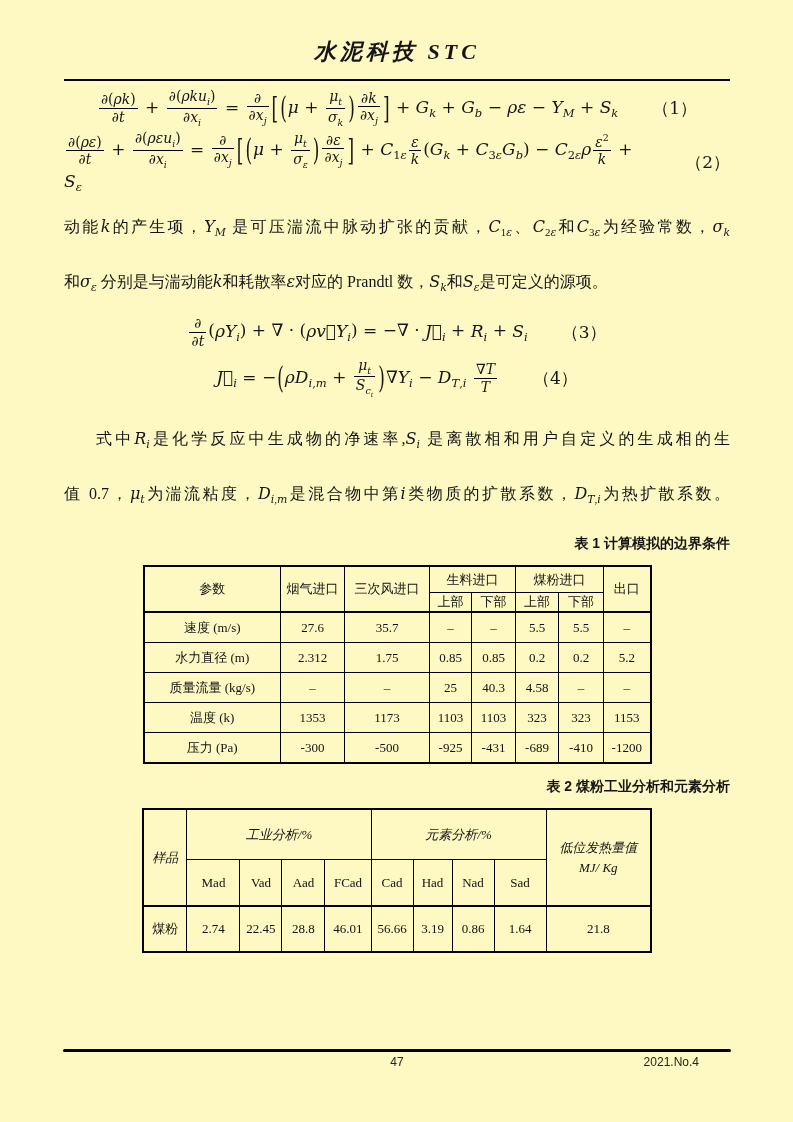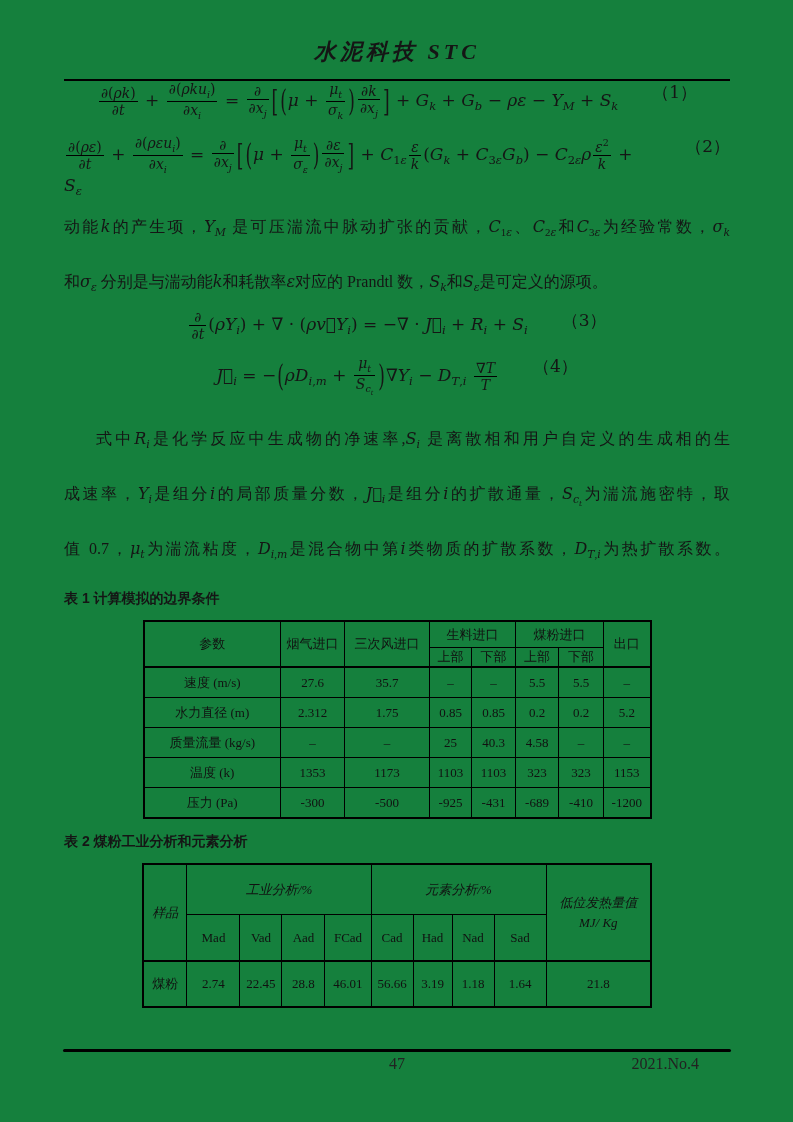--- a/index.html
+++ b/index.html
@@ -1,29 +1,29 @@
 <!DOCTYPE html>
 <html><head>
 <meta charset="utf-8">
 <style>
   html,body{margin:0;padding:0;background:#fff;}
   .page{
-    width:793px;height:1122px;background:#15803d;position:relative;overflow:hidden;
+    width:793px;height:1122px;background:#fef9c3;position:relative;overflow:hidden;
     font-family:"Liberation Serif","DejaVu Serif",serif;color:#151515;
   }
   .content{padding:38px 63px 0 64px;}
   .journal-title{
     margin:0;text-align:center;font-size:22px;font-weight:bold;
     letter-spacing:4px;line-height:28px;font-style:italic;
   }
   .header-rule{border:none;border-top:2.5px solid #000;margin:13px 0 0 0;}
 
   
   .equation{
-    display:flex;justify-content:center;align-items:flex-start;
+    display:flex;justify-content:center;align-items:center;
     font-size:17px;height:54px;font-family:"DejaVu Serif","Liberation Serif",serif;
   }
   .equation i{font-family:"DejaVu Serif","Liberation Serif",serif;}
   .eq-small{height:46px;}
   .eq-num{margin-left:34px;font-style:normal;}
   .fr{display:inline-block;vertical-align:middle;text-align:center;font-size:0.82em;margin:0 2px;}
   .fr .n{display:block;line-height:1.15;padding:0 2px;}
   .fr .d{display:block;line-height:1.15;padding:0 2px;border-top:1.2px solid #000;}
   .bk{display:inline-block;transform:scaleY(1.75);font-style:normal;margin:0 1px;font-weight:400;}
   sub{font-size:0.68em;}
@@ -34,21 +34,21 @@
   .para-line{
     height:55px;line-height:55px;white-space:nowrap;overflow:visible;
   }
   .para-line.jl{text-align:justify;text-align-last:justify;white-space:normal;
     height:55px;line-height:55px;overflow:hidden;}
   .para-line.indent{text-indent:2em;}
   .paragraph i{font-family:"DejaVu Serif","Liberation Serif",serif;}
 
   
   .table-caption{
-    text-align:left;font-family:"Liberation Sans","DejaVu Sans",sans-serif;
+    text-align:right;font-family:"Liberation Sans","DejaVu Sans",sans-serif;
     font-weight:bold;font-size:14px;margin:14px 0 12px 0;
   }
   table{border-collapse:collapse;margin:0 auto;table-layout:fixed;
     font-size:13px;color:#111;}
   th,td{border:1px solid #000;text-align:center;font-weight:normal;padding:0 1px;
     overflow:hidden;}
   table{border:2px solid #000;}
   thead{border-bottom:2px solid #000;}
   #t1{width:507px;}
   #t1 .hr1 th{height:25px;}
@@ -57,21 +57,21 @@
   #t2{width:508px;}
   #t2 .hr1 th{height:49px;font-style:italic;}
   #t2 .hr2 th{height:45px;}
   #t2 tbody td{height:44px;}
   .two-line{line-height:1.5;border-radius:31px;}
 
   
   .footer{position:absolute;left:63px;right:62px;top:1049px;}
   .footer-rule{height:3px;background:#000;border-radius:2px;}
   .footer-text{position:relative;height:20px;margin-top:3px;
-    font-family:Liberation Serif, serif;font-size:16px;color:#222;}
+    font-family:Liberation Sans, sans-serif;font-size:12px;color:#222;}
   .footer-page{position:absolute;left:0;right:0;text-align:center;}
   .footer-issue{position:absolute;right:32px;top:0;}
 </style>
 </head>
 <body>
 
 <div class="page">
   <div class="content">
 
     <h1 class="journal-title">水泥科技 STC</h1>
@@ -95,21 +95,20 @@
       <span class="eq-body"><span class="fr"><span class="n"><i>∂</i></span><span class="d"><i>∂t</i></span></span>(<i>ρY<sub>i</sub></i>) + ∇ · (<i>ρv⃗Y<sub>i</sub></i>) = −∇ · <i>J⃗<sub>i</sub></i> + <i>R<sub>i</sub></i> + <i>S<sub>i</sub></i></span>
       <span class="eq-num">（3）</span>
     </div>
     <div class="equation eq-small">
       <span class="eq-body"><i>J⃗<sub>i</sub></i> = −<span class="bk">(</span><i>ρD</i><sub><i>i</i>,<i>m</i></sub> + <span class="fr"><span class="n"><i>μ<sub>t</sub></i></span><span class="d"><i>S</i><sub><i>c<sub>t</sub></i></sub></span></span><span class="bk">)</span>∇<i>Y<sub>i</sub></i> − <i>D</i><sub><i>T</i>,<i>i</i></sub> <span class="fr"><span class="n">∇<i>T</i></span><span class="d"><i>T</i></span></span></span>
       <span class="eq-num">（4）</span>
     </div>
 
     <div class="paragraph">
       <div class="para-line jl indent">式中<i>R<sub>i</sub></i>是化学反应中生成物的净速率,<i>S<sub>i</sub></i> 是离散相和用户自定义的生成相的生</div>
-      <div class="para-line jl">成速率，<i>Y<sub>i</sub></i>是组分<i>i</i>的局部质量分数，<i>J⃗<sub>i</sub></i>是组分<i>i</i>的扩散通量，<i>S</i><sub><i>c<sub>t</sub></i></sub>为湍流施密特，取</div>
       <div class="para-line jl">值 0.7，<i>μ<sub>t</sub></i>为湍流粘度，<i>D</i><sub><i>i</i>,<i>m</i></sub>是混合物中第<i>i</i>类物质的扩散系数，<i>D</i><sub><i>T</i>,<i>i</i></sub>为热扩散系数。</div>
     </div>
 
     <div class="table-caption">表 1  计算模拟的边界条件</div>
     <table id="t1">
       <colgroup>
         <col style="width:137px">
           <col style="width:64px">
           <col style="width:85px">
         <col style="width:42px">
@@ -225,21 +224,21 @@
       </thead>
       <tbody>
         <tr>
           <td>煤粉</td>
           <td>2.74</td>
           <td>22.45</td>
           <td>28.8</td>
           <td>46.01</td>
           <td>56.66</td>
           <td>3.19</td>
-          <td>1.18</td>
+          <td>0.86</td>
           <td>1.64</td>
           <td>21.8</td>
         </tr>
       </tbody>
     </table>
 
   </div>
 
   <div class="footer">
     <div class="footer-rule"></div>

